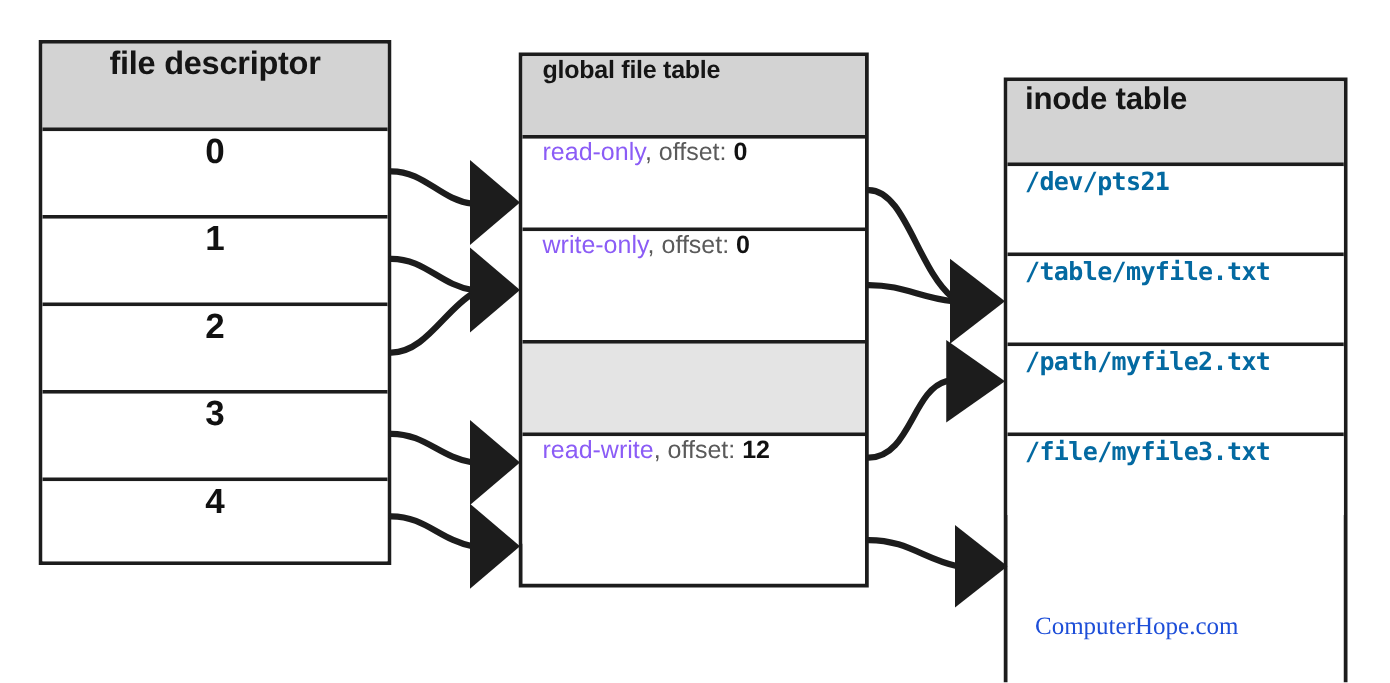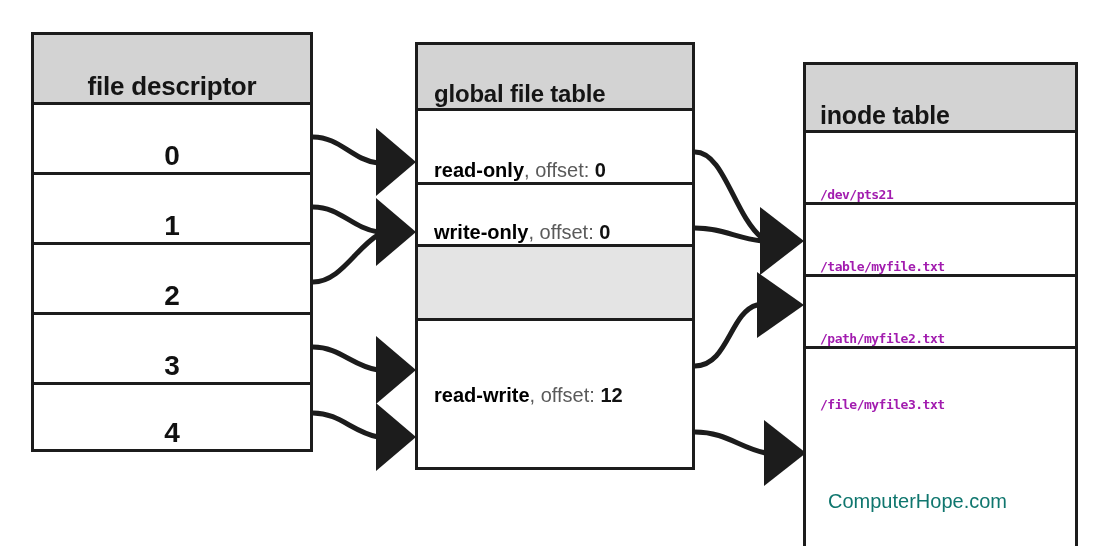--- a/index.html
+++ b/index.html
@@ -21,21 +21,21 @@
     position: absolute;
     box-sizing: border-box;
     border: 3px solid #1c1c1c;
     background: #ffffff;
     display: flex;
     flex-direction: column;
   }
   .cell {
     box-sizing: border-box;
     display: flex;
-    align-items: flex-end;
+    align-items: flex-start;
     border-bottom: 3px solid #1c1c1c;
     background: #ffffff;
     overflow: hidden;
   }
   .cell:last-child { border-bottom: none; }
 
   .hdr {
     background: #d3d3d3;
     justify-content: center;
     font-weight: bold;
@@ -49,61 +49,61 @@
   #fd-table .hdr { font-size: 26px; }
   #fd-table .cell { justify-content: center; }
   #fd-table .fd-num {
     font-size: 28px;
     font-weight: bold;
     color: #111111;
   }
 
   
   #gft-table { left: 415px; top: 42px; width: 280px; height: 428px; }
-  #gft-table .hdr { font-size: 24px; }
+  #gft-table .hdr { font-size: 20px; }
   #gft-table .cell { justify-content: flex-start; padding-left: 16px; }
   .gft-text {
     font-size: 20px;
     color: #151515;
     white-space: nowrap;
   }
-  .gft-text .mode { font-weight: bold; color: #000000; }
+  .gft-text .mode { font-weight: normal; color: #8b5cf6; }
   .gft-text .lbl  { font-weight: normal; color: #5a5a5a; }
   .gft-text .val  { font-weight: bold; color: #111111; }
 
   
   #inode-table { left: 803px; top: 62px; width: 275px; height: 500px; }
   #inode-table .hdr { font-size: 25px; }
   #inode-table .cell { justify-content: flex-start; padding-left: 14px; }
   .inode-path {
     font-family: "DejaVu Sans Mono", monospace;
-    font-size: 13px;
+    font-size: 20px;
     font-weight: bold;
-    color: #a21caf;
+    color: #0369a1;
     white-space: nowrap;
     letter-spacing: -0.5px;
   }
 
   
   #arrows {
     position: absolute;
     left: 0; top: 0;
     width: 1112px;
     height: 546px;
     pointer-events: none;
   }
 
   
   #watermark {
     position: absolute;
     left: 828px;
     top: 490px;
     font-size: 20px;
-    color: #0f766e;
-    font-family: Liberation Sans, sans-serif;
+    color: #1d4ed8;
+    font-family: Liberation Serif, serif;
     white-space: nowrap;
   }
 </style>
 </head>
 <body>
 
 <div id="canvas">
 
   <div class="table" id="fd-table">
     <div class="cell hdr" style="height:70px">
@@ -130,21 +130,21 @@
     <div class="cell hdr" style="height:66px">
       <span>global file table</span>
     </div>
 
     <div class="cell" style="height:74px">
       <span class="gft-text">
         <span class="mode">read-only</span><span class="lbl">, </span><span class="lbl">offset: </span><span class="val">0</span>
       </span>
     </div>
 
-    <div class="cell" style="height:62px">
+    <div class="cell" style="height:90px">
       <span class="gft-text">
         <span class="mode">write-only</span><span class="lbl">, </span><span class="lbl">offset: </span><span class="val">0</span>
       </span>
     </div>
 
     <div class="cell empty-row" style="height:74px"></div>
 
     <div class="cell" style="height:86px">
       <span class="gft-text">
         <span class="mode">read-write</span><span class="lbl">, </span><span class="lbl">offset: </span><span class="val">12</span>

